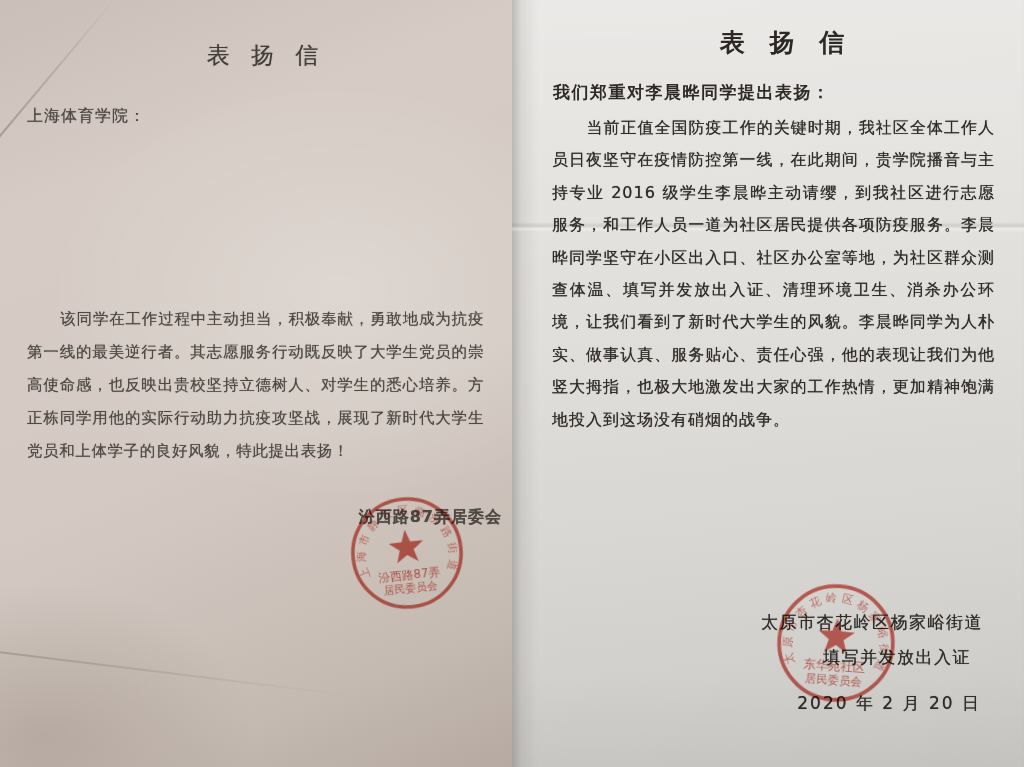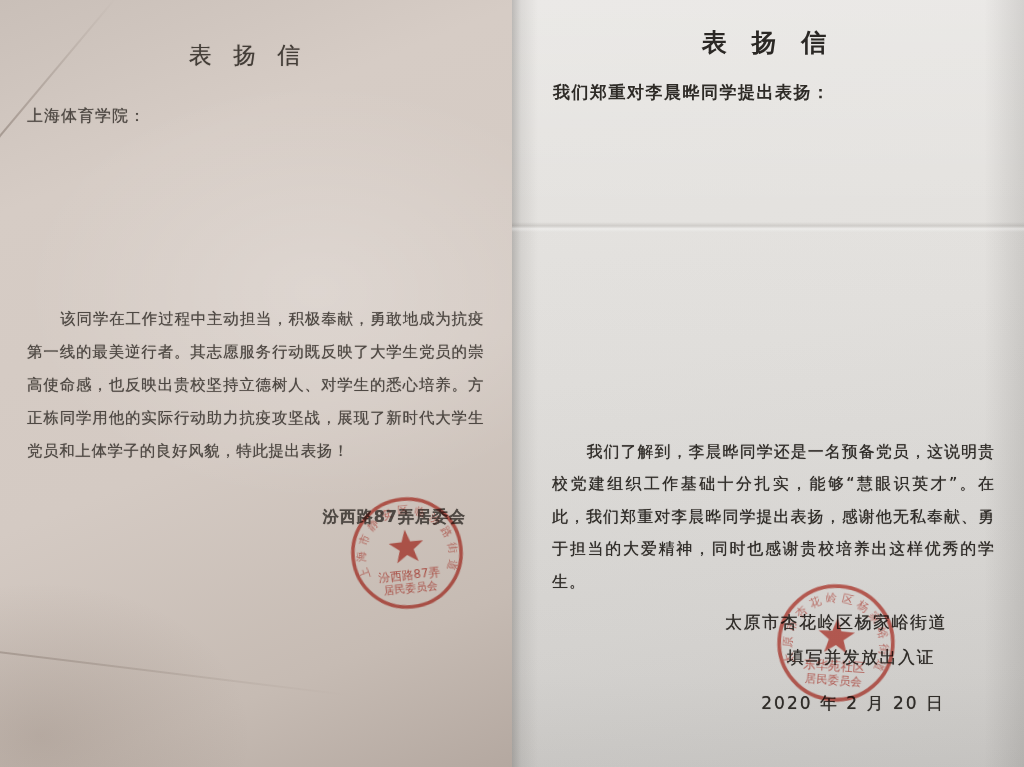--- a/index.html
+++ b/index.html
@@ -1,21 +1,21 @@
 <!DOCTYPE html>
 <html><head>
 <meta charset="utf-8">
 <style>
   html,body{margin:0;padding:0;}
   body{
     width:1024px;height:767px;overflow:hidden;background:#111;
     font-family:"DejaVu Sans",sans-serif;
   }
   .photo{position:relative;width:1024px;height:767px;}
-  .page{position:absolute;top:0;height:767px;width:512px;overflow:hidden;}
+  .page{position:absolute;top:0;height:767px;width:512px;overflow:hidden;padding-left:36px;}
 
   
   .page.left{
     left:0;
     background:
       radial-gradient(ellipse 420px 300px at 62% 38%, rgba(255,255,255,0.22), rgba(255,255,255,0) 70%),
       radial-gradient(ellipse 300px 220px at 8% 96%, rgba(92,74,62,0.18), rgba(92,74,62,0) 70%),
       linear-gradient(158deg,#c9bfb8 0%,#d6ccc5 22%,#d4cac3 55%,#c6bbb3 82%,#b4a8a0 100%);
   }
   
@@ -106,21 +106,21 @@
       <text class="seal-inner l1" x="60" y="86">汾西路87弄</text>
       <text class="seal-inner l2" x="60" y="100">居民委员会</text>
     </svg>
   </section>
 
   <section class="page right">
     <div class="crease h-right"></div>
 
     <h1 class="title">表 扬 信</h1>
     <p class="salut">我们郑重对李晨晔同学提出表扬：</p>
-    <p class="bodytext p2">我们了解到，李晨晔同学还是一名预备党员，这说明贵校党建组织工作基础十分扎实，能够“慧眼识英才”。在此，我们郑重对李晨晔同学提出表扬，感谢他无私奉献、勇于担当的大爱精神，同时也感谢贵校培养出这样优秀的学生。</p>
+    <p class="bodytext p1">当前正值全国防疫工作的关键时期，我社区全体工作人员日夜坚守在疫情防控第一线，在此期间，贵学院播音与主持专业 2016 级学生李晨晔主动请缨，到我社区进行志愿服务，和工作人员一道为社区居民提供各项防疫服务。李晨晔同学坚守在小区出入口、社区办公室等地，为社区群众测查体温、填写并发放出入证、清理环境卫生、消杀办公环境，让我们看到了新时代大学生的风貌。李晨晔同学为人朴实、做事认真、服务贴心、责任心强，他的表现让我们为他竖大拇指，也极大地激发出大家的工作热情，更加精神饱满地投入到这场没有硝烟的战争。</p>
 
     <p class="sigline sig1">太原市杏花岭区杨家峪街道</p>
     <p class="sigline sig2">填写并发放出入证</p>
     <p class="sigline date">2020 年 2 月 20 日</p>
 
     <svg class="stamp rgt" viewBox="0 0 120 120">
       <defs>
           <path id="ringR" d="M 21.5,82 A 43,43 0 1 1 98.5,82" fill="none"></path>
         </defs>
       <circle class="seal-ring" cx="60" cy="60" r="55"></circle>

